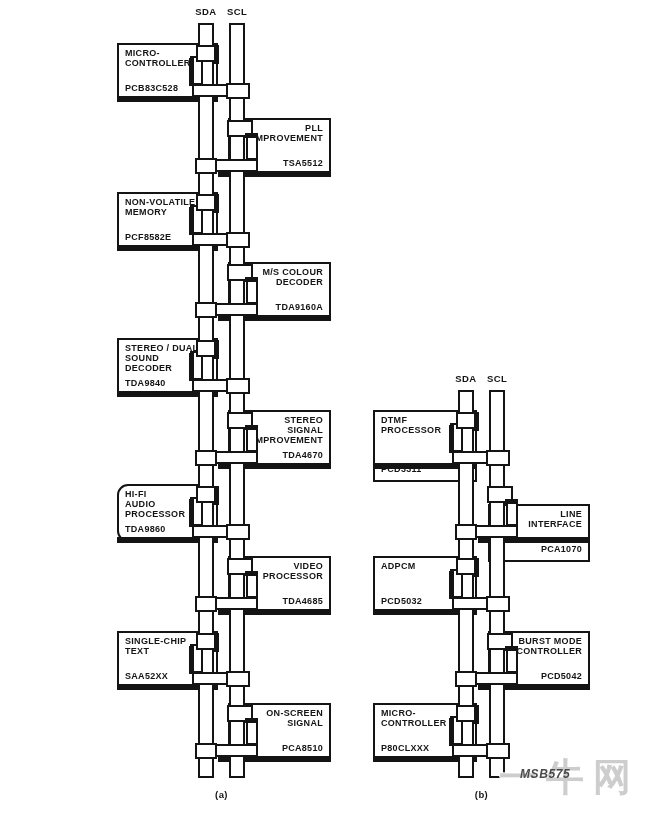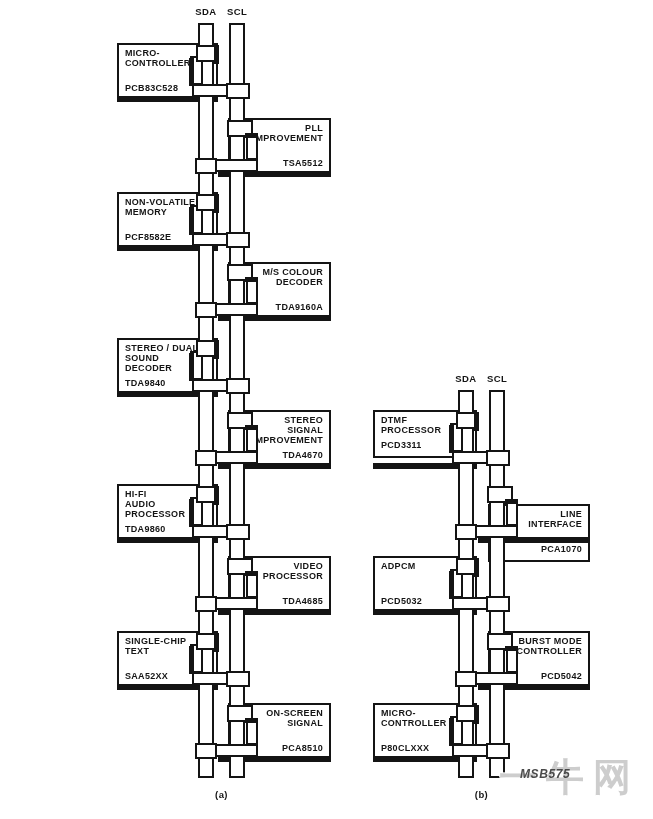--- a/index.html
+++ b/index.html
@@ -74,21 +74,21 @@
       <div class="bar sh" style="left: 117px; top: 391px; width: 101px; height: 6px;"></div>
       <div class="rect box" style="left: 228px; top: 410px; width: 103px; height: 58px;">
         <div class="dev-name ralign">
           <div>STEREO</div>
           <div>SIGNAL</div>
           <div>IMPROVEMENT</div>
         </div>
         <div class="dev-part ralign">TDA4670</div>
       </div>
       <div class="bar sh" style="left: 218px; top: 463px; width: 113px; height: 6px;"></div>
-      <div class="rect box" style="left: 117px; top: 484px; width: 101px; height: 58px;">
+      <div class="rect box" style="left: 117px; top: 484px; width: 101px; height: 58px; border-radius: 11px;">
         <div class="dev-name">
           <div>HI-FI</div>
           <div>AUDIO</div>
           <div>PROCESSOR</div>
         </div>
         <div class="dev-part">TDA9860</div>
       </div>
       <div class="bar sh" style="left: 117px; top: 537px; width: 101px; height: 6px;"></div>
       <div class="rect box" style="left: 228px; top: 556px; width: 103px; height: 58px;">
         <div class="dev-name ralign">
@@ -167,21 +167,21 @@
       <div class="bar b5" style="left: 214px; top: 633px; width: 5px; height: 19px;"></div>
       <div class="bar b5" style="left: 189px; top: 646px; width: 5px; height: 28px;"></div>
       <div class="rect wire" style="left: 208px; top: 744px; width: 50px; height: 13px;"></div>
       <div class="rect wire" style="left: 246px; top: 720px; width: 12px; height: 25px;"></div>
       <div class="rect wire" style="left: 227px; top: 705px; width: 26px; height: 17px;"></div>
       <div class="rect wire" style="left: 195px; top: 743px; width: 22px; height: 16px;"></div>
       <div class="bar b5" style="left: 245px; top: 718px; width: 13px; height: 5px;"></div>
       <div class="t" style="left: 452px; top: 373px; width: 28px; height: 12px;">SDA</div>
       <div class="t" style="left: 483px; top: 373px; width: 28px; height: 12px;">SCL</div>
       <div class="t" style="left: 467.5px; top: 789px; width: 28px; height: 12px;">(b)</div>
-      <div class="rect box" style="left: 373px; top: 410px; width: 104px; height: 48px;">
+      <div class="rect box" style="left: 373px; top: 410px; width: 104px; height: 72px;">
         <div class="dev-name">
           <div>DTMF</div>
           <div>PROCESSOR</div>
         </div>
         <div class="dev-part">PCD3311</div>
       </div>
       <div class="bar sh" style="left: 373px; top: 463px; width: 104px; height: 6px;"></div>
       <div class="rect box" style="left: 488px; top: 484px; width: 102px; height: 58px; margin-top: 20px;">
         <div class="dev-name ralign">
           <div>LINE</div>

